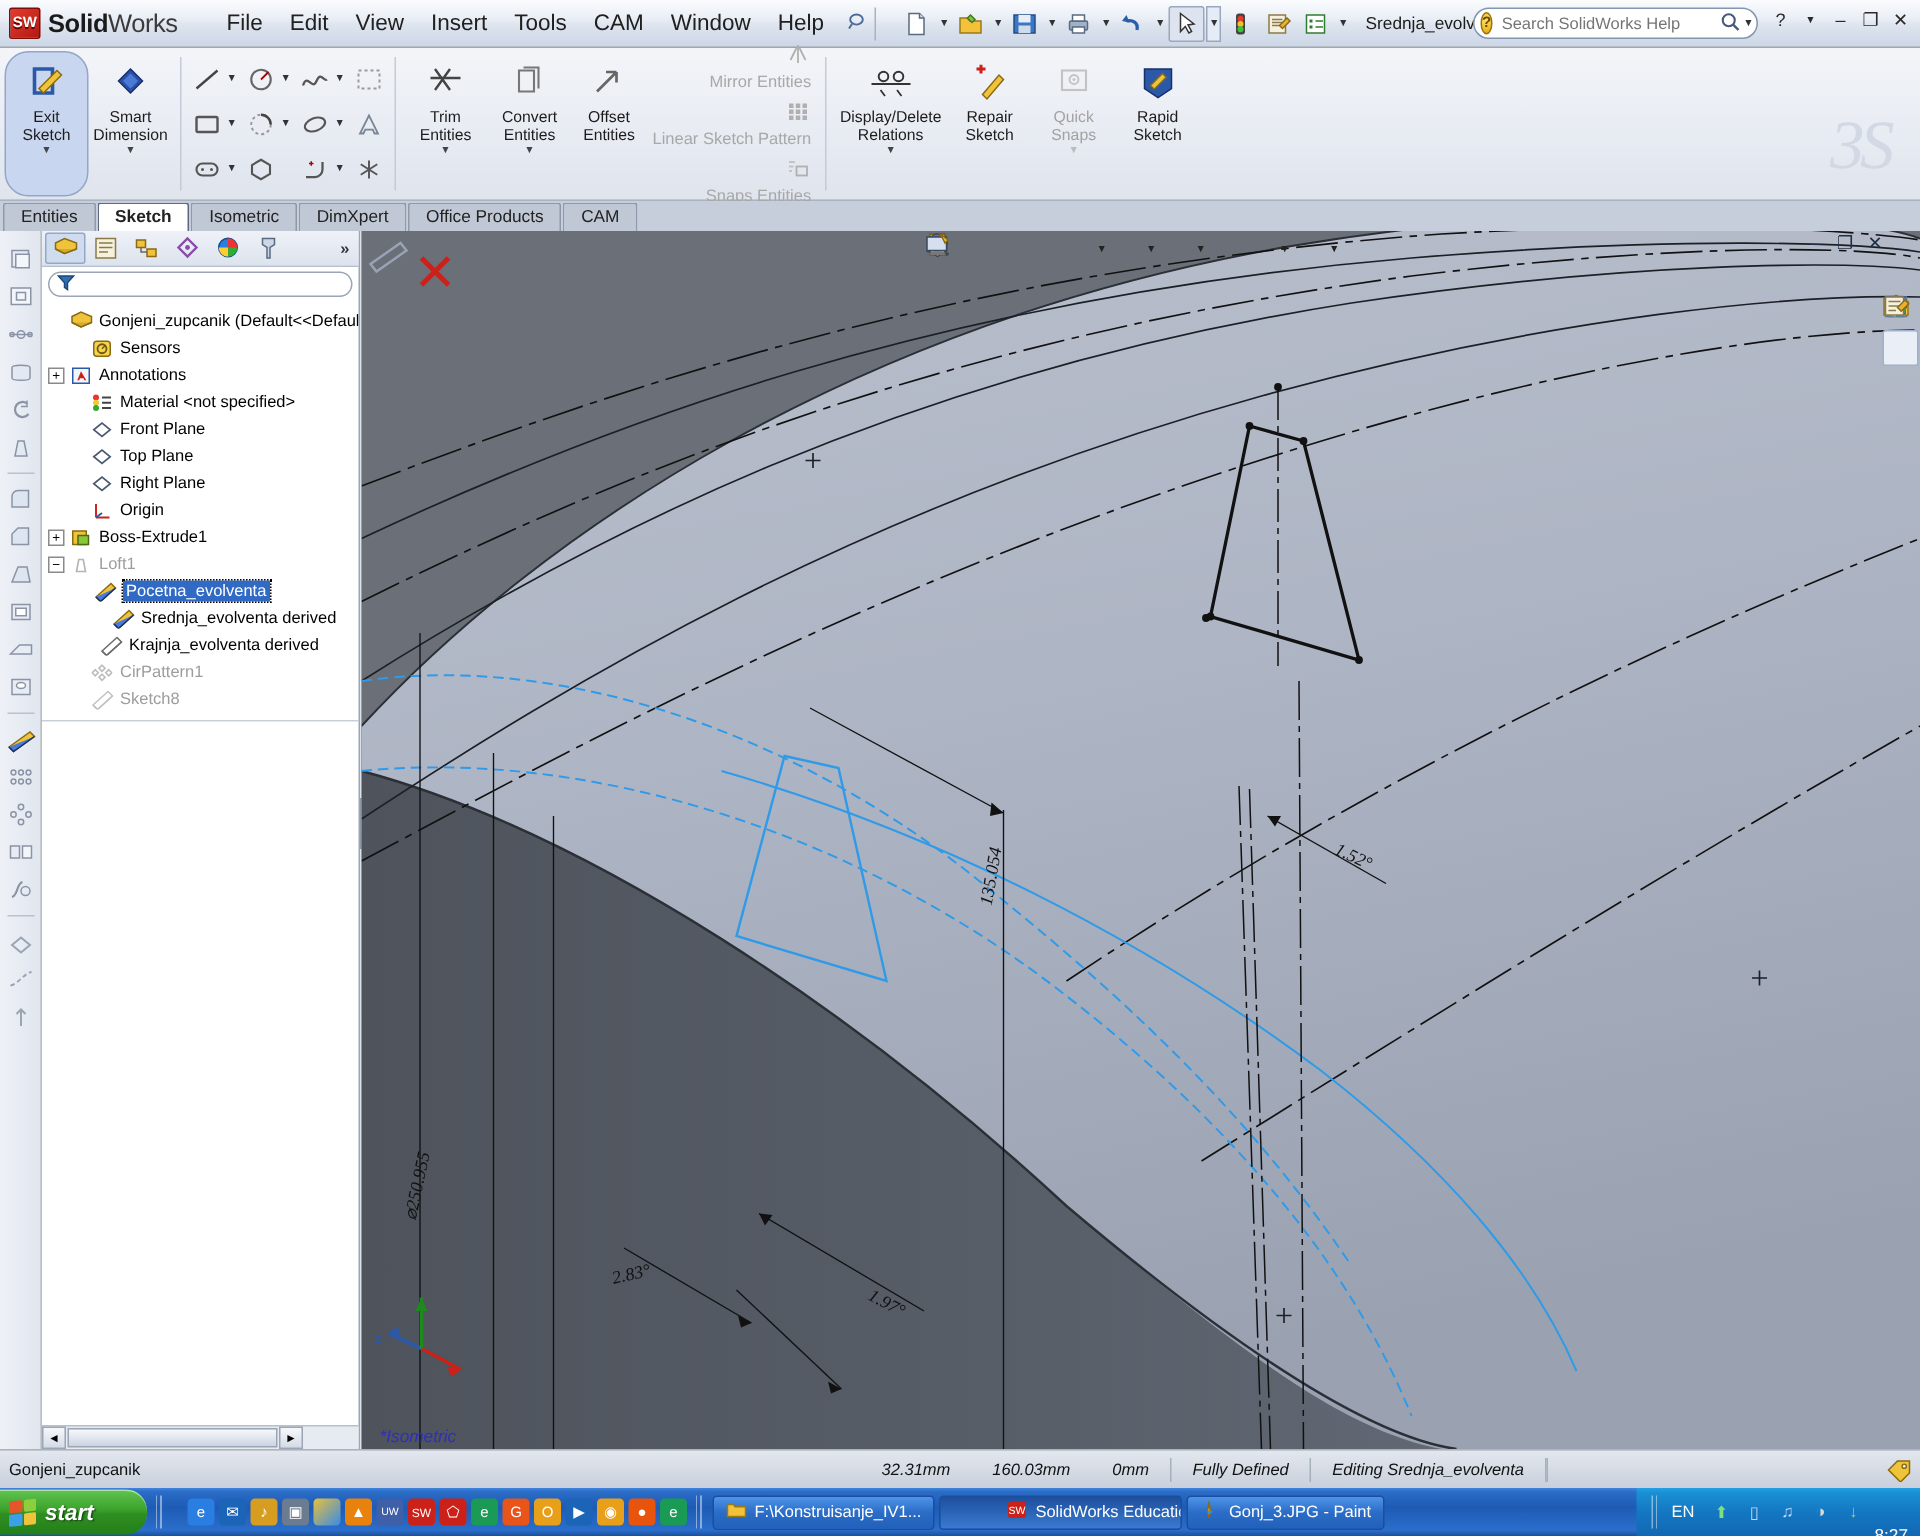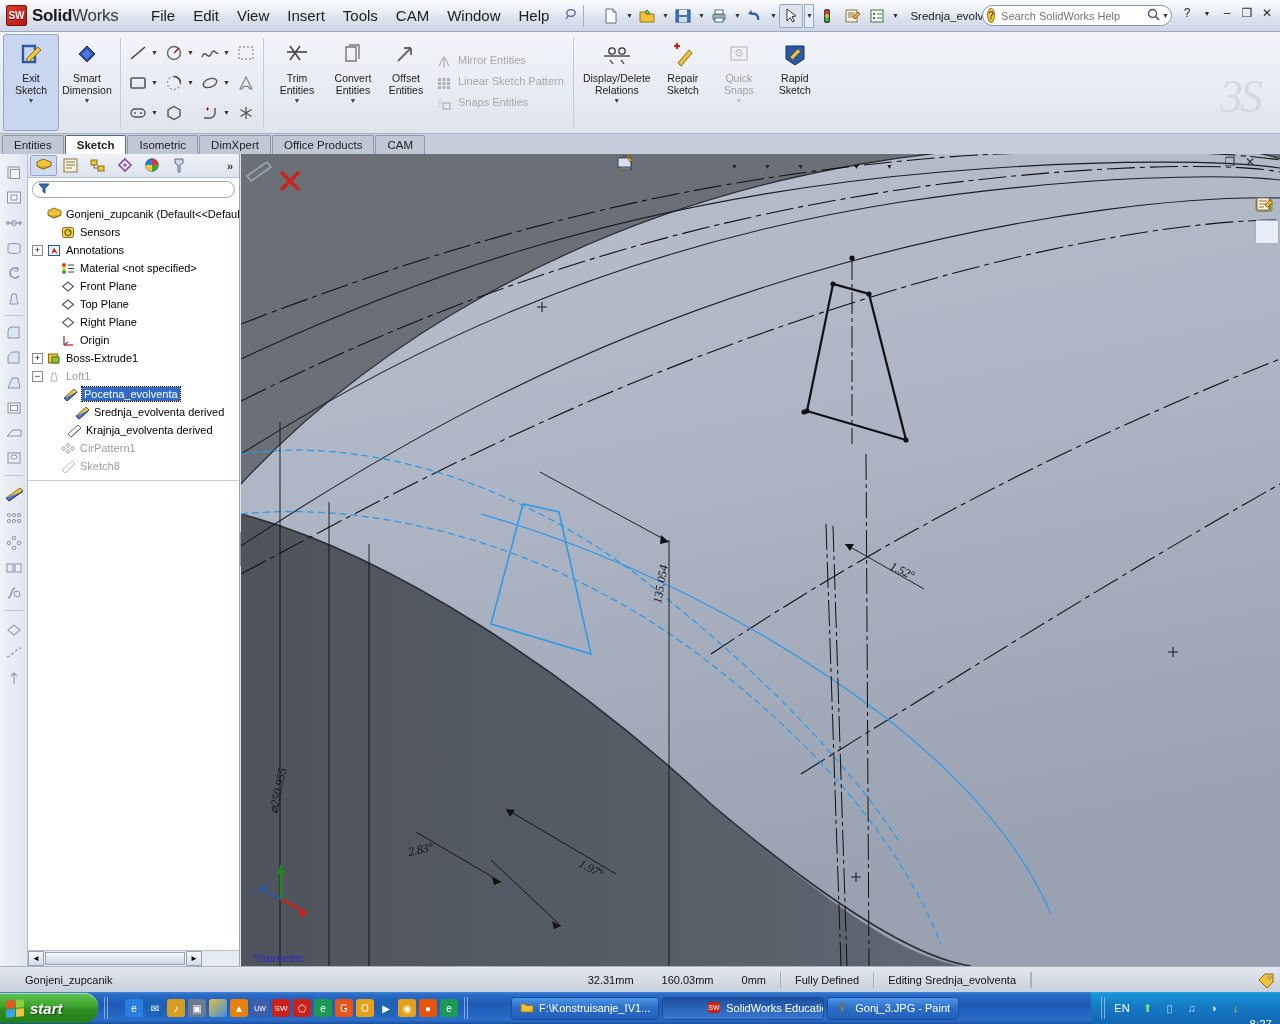--- a/index.html
+++ b/index.html
@@ -75,33 +75,33 @@
     border-bottom: 1px solid #a9b3c2;
     display: flex; align-items: stretch;
   }
   .rgroup { display: flex; align-items: stretch; padding: 2px 3px; }
   .rsep { width: 1px; background: #c3cbd8; margin: 6px 2px; }
   .bigbtn {
     width: 56px; display: flex; flex-direction: column; align-items: center;
     justify-content: flex-start; padding-top: 5px; cursor: default;
     border: 1px solid transparent; border-radius: 3px;
   }
-  .bigbtn.active { background: #c8d6ef; border-color: #93a6c8; }
+  .bigbtn.active { background: #c8d6ef; border-color: #93a6c8; border-radius: 16px; }
   .bigbtn .lbl { font-size: 10.5px; color: #1c1c1c; text-align: center; line-height: 12px; margin-top: 2px; }
   .bigbtn .lbl.dim { color: #a2a2a2; }
   .bigbtn .drop { font-size: 7px; color: #444; margin-top: 1px; }
   .ico32 { width: 32px; height: 30px; display: flex; align-items: center; justify-content: center; }
 
   .sketchgrid { display: grid; grid-template-columns: repeat(4, auto); gap: 1px 0; align-items: center; padding: 6px 2px; }
   .sg-cell { display: flex; align-items: center; }
   .sg-ic { width: 26px; height: 22px; display: flex; align-items: center; justify-content: center; }
   .sg-ar { font-size: 7px; color: #333; width: 10px; }
 
   .textcol { display: flex; flex-direction: column; justify-content: center; padding: 6px 4px; gap: 5px; }
-  .trow { display: flex; align-items: flex-start; gap: 5px; }
+  .trow { display: flex; align-items: flex-end; gap: 5px; flex-direction: column; }
   .trow .tlabel { font-size: 11px; color: #a8a8a8; }
   .trow .ticon { width: 18px; height: 16px; display: flex; align-items: center; justify-content: center; }
 
   .watermark {
     position: absolute; right: 20px; top: 38px; font-size: 46px; color: #cfd6e2;
     font-family: "Liberation Serif", serif; font-style: italic; opacity: .85;
     pointer-events: none; letter-spacing: -3px;
   }
 
   
@@ -206,23 +206,23 @@
     font-style: italic; z-index: 30;
   }
 
   
   .statusbar {
     position: absolute; left: 0; top: 966px; width: 1280px; height: 26px;
     background: linear-gradient(to bottom, #e3e7ee, #c9d0dc);
     border-top: 1px solid #aab3c1;
     display: flex; align-items: center; font-size: 11px; color: #111;
   }
-  .sb-left { padding-left: 6px; margin-left: 19px; }
+  .sb-left { padding-left: 6px; }
   .sb-fields { margin-left: auto; display: flex; align-items: center; gap: 0; }
-  .sbf { padding: 0 14px; white-space: nowrap; }
+  .sbf { padding: 0 14px; white-space: nowrap; font-style: italic; }
   .sb-div { width: 1px; height: 16px; background: #a7b0bd; }
   .sb-tag { width: 28px; display: flex; align-items: center; justify-content: center; }
 
   
   .taskbar {
     position: absolute; left: 0; top: 992px; width: 1280px; height: 32px;
     background: linear-gradient(to bottom, #3f84dd 0%, #2a6cc6 8%, #1e5bb5 40%, #2a6ecb 88%, #1b4f9e 100%);
     display: flex; align-items: center;
   }
   .startbtn {
@@ -235,21 +235,21 @@
   .winflag { width: 18px; height: 17px; display: grid; grid-template-columns: 1fr 1fr;
              grid-template-rows: 1fr 1fr; gap: 1px; transform: skewY(-6deg); }
   .winflag i { display: block; border-radius: 1px; }
   .startlbl { color: #fff; font-size: 15px; font-style: italic; font-weight: bold;
               text-shadow: 1px 1px 1px rgba(0,0,0,.5); }
   .qlaunch { display: flex; align-items: center; gap: 3px; margin-left: 10px; }
   .qi { width: 18px; height: 18px; border-radius: 3px; display: flex; align-items: center;
         justify-content: center; font-size: 10px; color: #fff; }
   .tgrip { width: 5px; height: 22px; margin: 0 6px;
            background: repeating-linear-gradient(to right, rgba(255,255,255,.45) 0 1px, transparent 1px 3px); }
-  .tasks { display: flex; align-items: center; gap: 3px; margin-left: 36px; }
+  .tasks { display: flex; align-items: center; gap: 3px; }
   .tbtn {
     height: 23px; padding: 0 8px; display: flex; align-items: center; gap: 5px;
     background: linear-gradient(to bottom, #4d94e8, #2a6cc6 50%, #2261bb);
     border: 1px solid #1b4f9e; border-radius: 3px; color: #fff; font-size: 11px;
     max-width: 162px; white-space: nowrap; overflow: hidden;
   }
   .tbtn.active { background: linear-gradient(to bottom, #1f4f9c, #2a65b8 50%, #3b7ad0); padding-left: 44px; }
   .tray { margin-left: auto; display: flex; align-items: center; gap: 6px;
           height: 32px; padding: 0 8px 0 10px;
           background: linear-gradient(to bottom, #23a0e5 0%, #1a8fd4 10%, #1477c2 50%, #1268b4 100%); }

